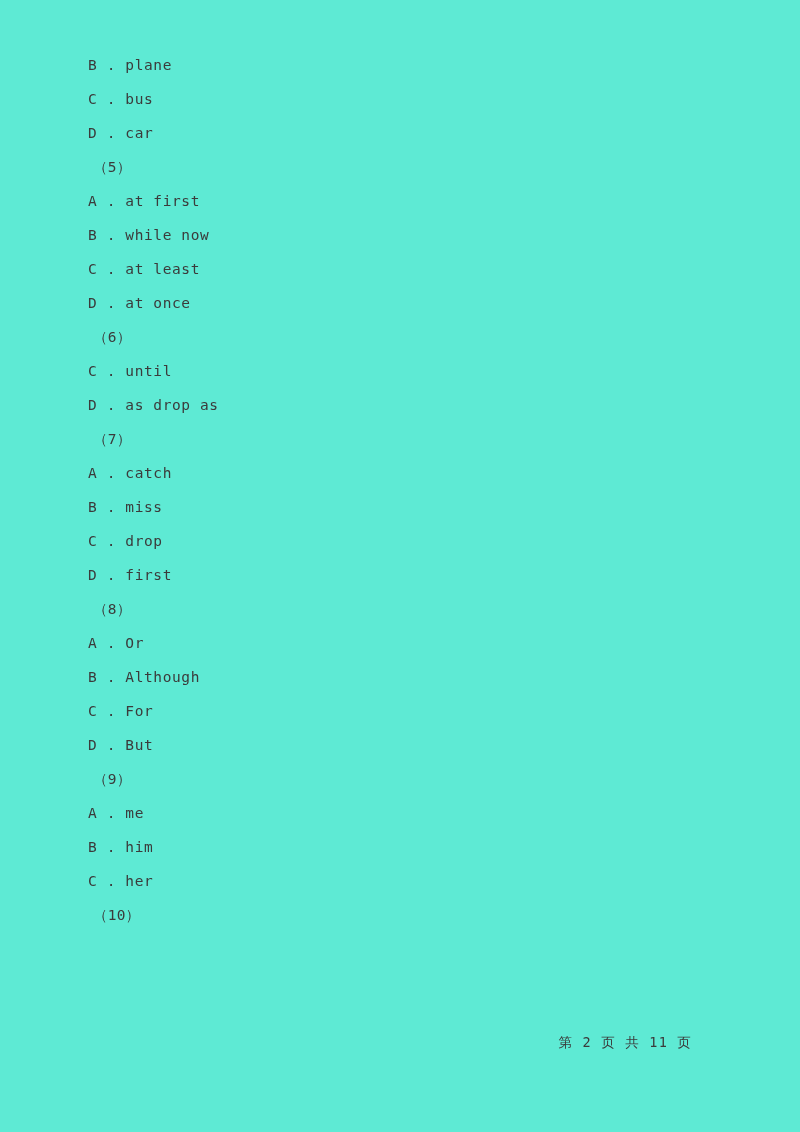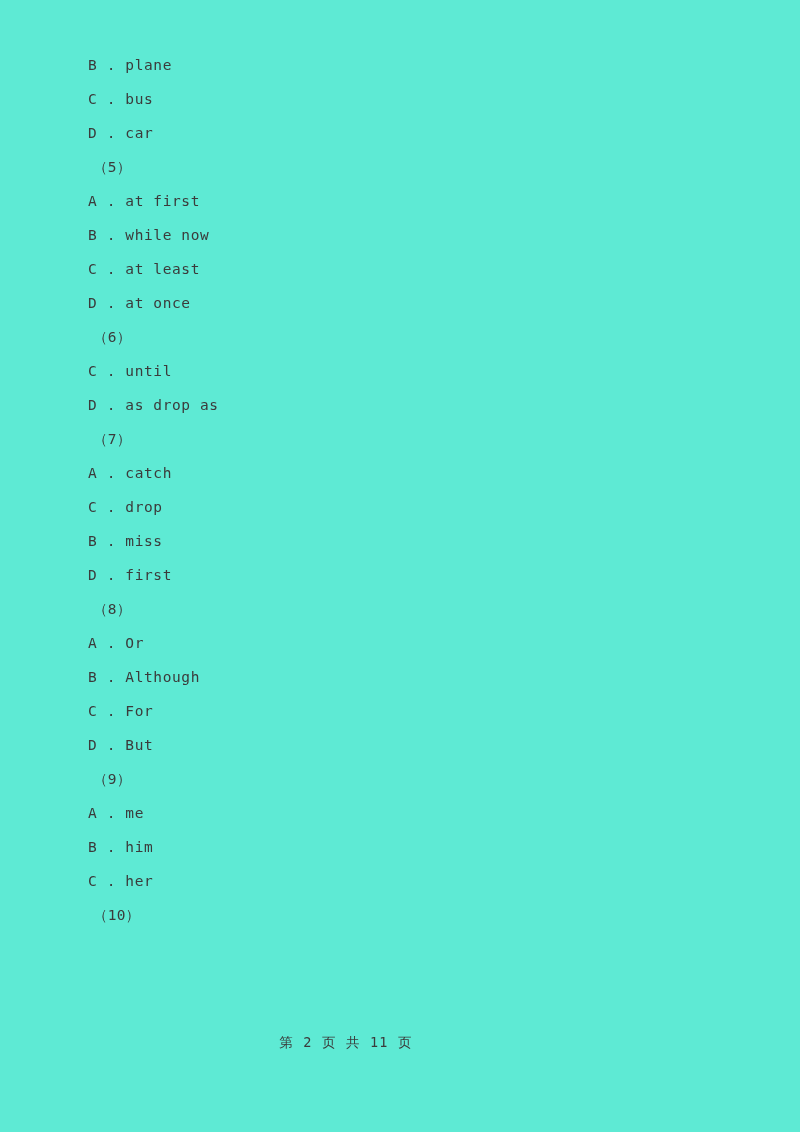--- a/index.html
+++ b/index.html
@@ -62,21 +62,21 @@
 
   .opt-text {
     display: inline;
   }
 
   .footer {
     position: absolute;
     left: 0;
     top: 1031px;
     width: 692px;
-    text-align: center;
+    text-align: right;
     font-size: 13.5px;
     line-height: 22px;
     color: #3b3b3b;
     letter-spacing: 1.2px;
     font-family: "DejaVu Sans Mono", "Liberation Mono", monospace;
     white-space: pre;
   }
 </style>
 </head>
 <body>
@@ -90,22 +90,22 @@
       <div class="q-line number"><span class="opt-text">（5）</span></div>
       <div class="q-line option"><span class="opt-letter">A</span><span class="opt-sep"> . </span><span class="opt-text">at first</span></div>
       <div class="q-line option"><span class="opt-letter">B</span><span class="opt-sep"> . </span><span class="opt-text">while now</span></div>
       <div class="q-line option"><span class="opt-letter">C</span><span class="opt-sep"> . </span><span class="opt-text">at least</span></div>
       <div class="q-line option"><span class="opt-letter">D</span><span class="opt-sep"> . </span><span class="opt-text">at once</span></div>
       <div class="q-line number"><span class="opt-text">（6）</span></div>
       <div class="q-line option"><span class="opt-letter">C</span><span class="opt-sep"> . </span><span class="opt-text">until</span></div>
       <div class="q-line option"><span class="opt-letter">D</span><span class="opt-sep"> . </span><span class="opt-text">as drop as</span></div>
       <div class="q-line number"><span class="opt-text">（7）</span></div>
       <div class="q-line option"><span class="opt-letter">A</span><span class="opt-sep"> . </span><span class="opt-text">catch</span></div>
+      <div class="q-line option"><span class="opt-letter">B</span><span class="opt-sep"> . </span><span class="opt-text">miss</span></div>
       <div class="q-line option"><span class="opt-letter">C</span><span class="opt-sep"> . </span><span class="opt-text">drop</span></div>
-      <div class="q-line option"><span class="opt-letter">B</span><span class="opt-sep"> . </span><span class="opt-text">miss</span></div>
       <div class="q-line option"><span class="opt-letter">D</span><span class="opt-sep"> . </span><span class="opt-text">first</span></div>
       <div class="q-line number"><span class="opt-text">（8）</span></div>
       <div class="q-line option"><span class="opt-letter">A</span><span class="opt-sep"> . </span><span class="opt-text">Or</span></div>
       <div class="q-line option"><span class="opt-letter">B</span><span class="opt-sep"> . </span><span class="opt-text">Although</span></div>
       <div class="q-line option"><span class="opt-letter">C</span><span class="opt-sep"> . </span><span class="opt-text">For</span></div>
       <div class="q-line option"><span class="opt-letter">D</span><span class="opt-sep"> . </span><span class="opt-text">But</span></div>
       <div class="q-line number"><span class="opt-text">（9）</span></div>
       <div class="q-line option"><span class="opt-letter">A</span><span class="opt-sep"> . </span><span class="opt-text">me</span></div>
       <div class="q-line option"><span class="opt-letter">B</span><span class="opt-sep"> . </span><span class="opt-text">him</span></div>
       <div class="q-line option"><span class="opt-letter">C</span><span class="opt-sep"> . </span><span class="opt-text">her</span></div>

